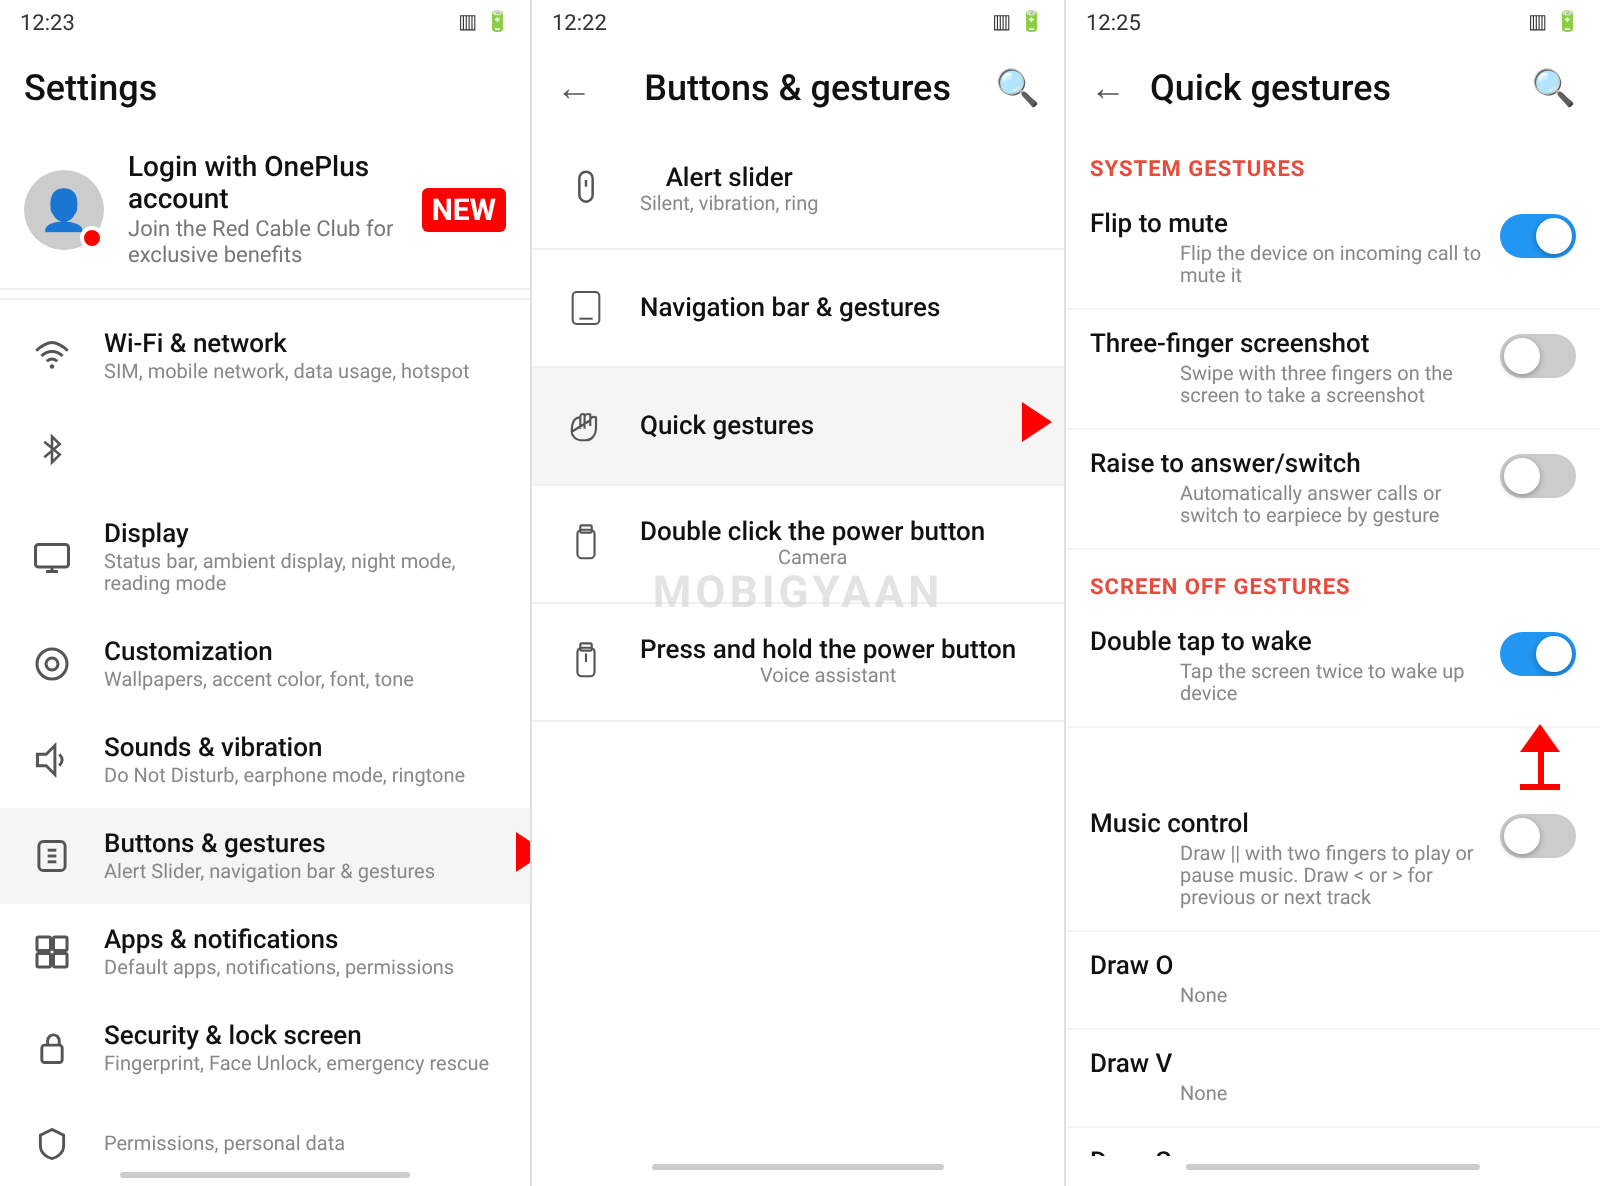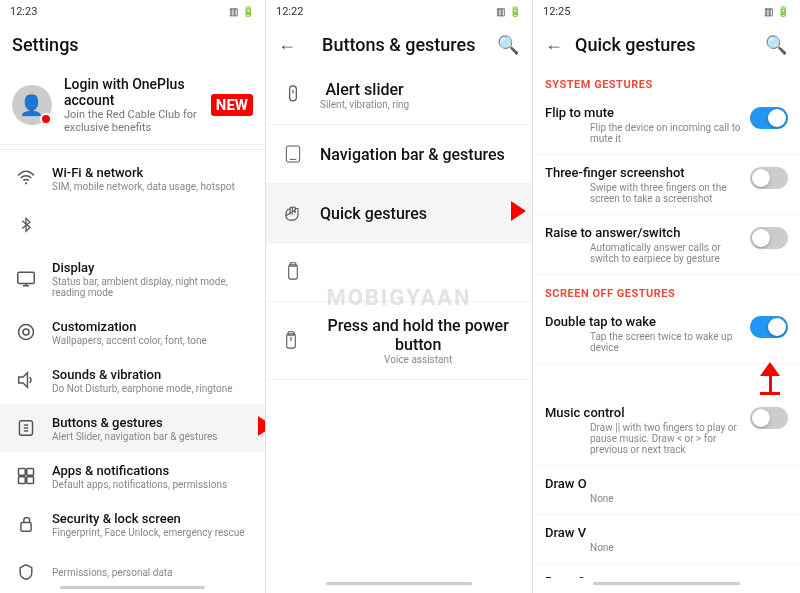--- a/index.html
+++ b/index.html
@@ -194,21 +194,21 @@
       display: flex;
       align-items: center;
       justify-content: center;
       font-size: 16px;
       color: #555;
     }
     .mid-text {
       margin-left: 12px;
     }
     .mid-title {
-      font-size: 16px;
+      font-size: 13px;
       font-weight: 500;
       color: #111;
     }
     .mid-subtitle {
       font-size: 10px;
       color: #888;
     }
 
     
     .watermark {
@@ -508,20 +508,24 @@
       </div>
     </div>
 
     <div class="mid-item">
       <div class="mid-icon">
         <svg width="14" height="20" viewBox="0 0 18 28" fill="none" stroke="#555" stroke-width="1.5">
             <rect x="3" y="4" width="12" height="20" rx="3"></rect>
             <rect x="5" y="1" width="8" height="5" rx="1"></rect>
           </svg>
       </div>
+      <div class="mid-text">
+        <div class="mid-title">Double click the power button</div>
+        <div class="mid-subtitle">Camera</div>
+      </div>
     </div>
 
     <div class="mid-item">
       <div class="mid-icon">
         <svg width="14" height="20" viewBox="0 0 18 28" fill="none" stroke="#555" stroke-width="1.5">
             <rect x="3" y="4" width="12" height="20" rx="3"></rect>
             <rect x="5" y="1" width="8" height="5" rx="1"></rect>
             <line x1="9" y1="8" x2="9" y2="14"></line>
           </svg>
       </div>

